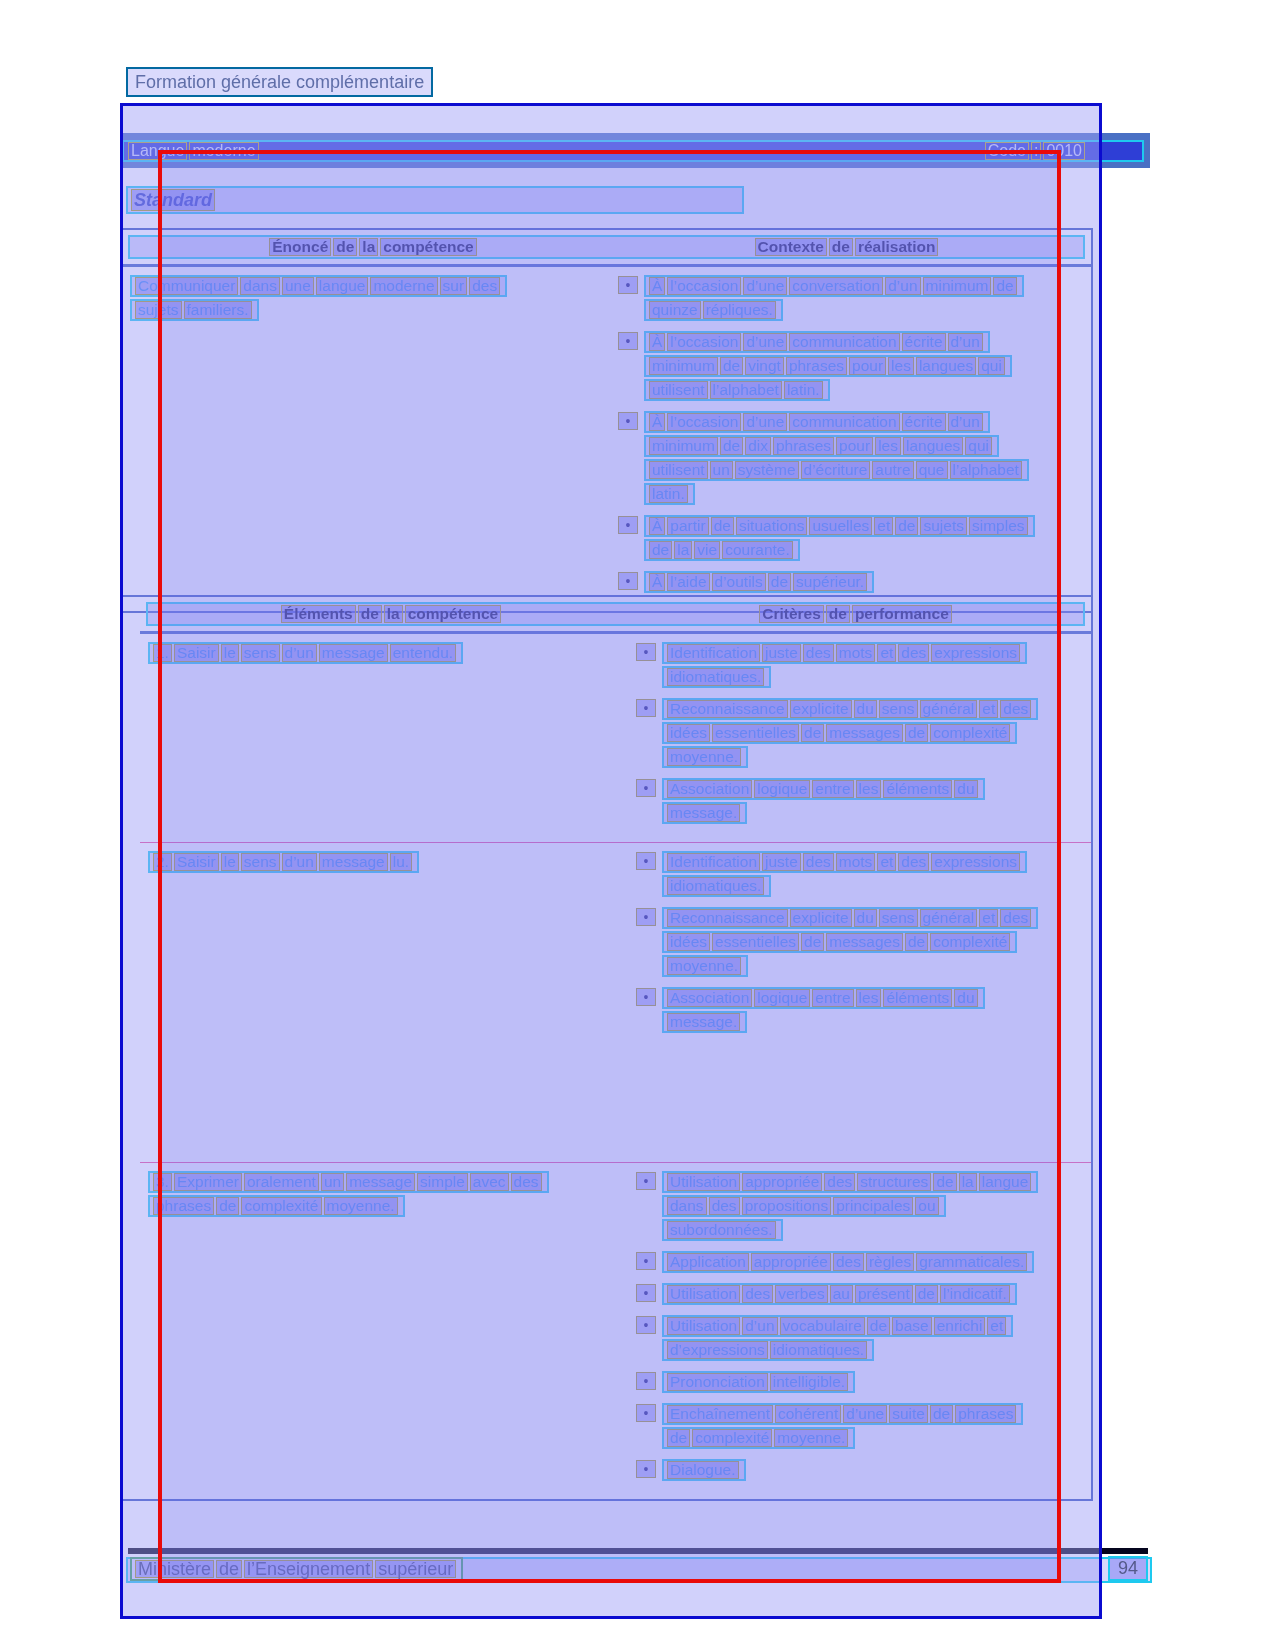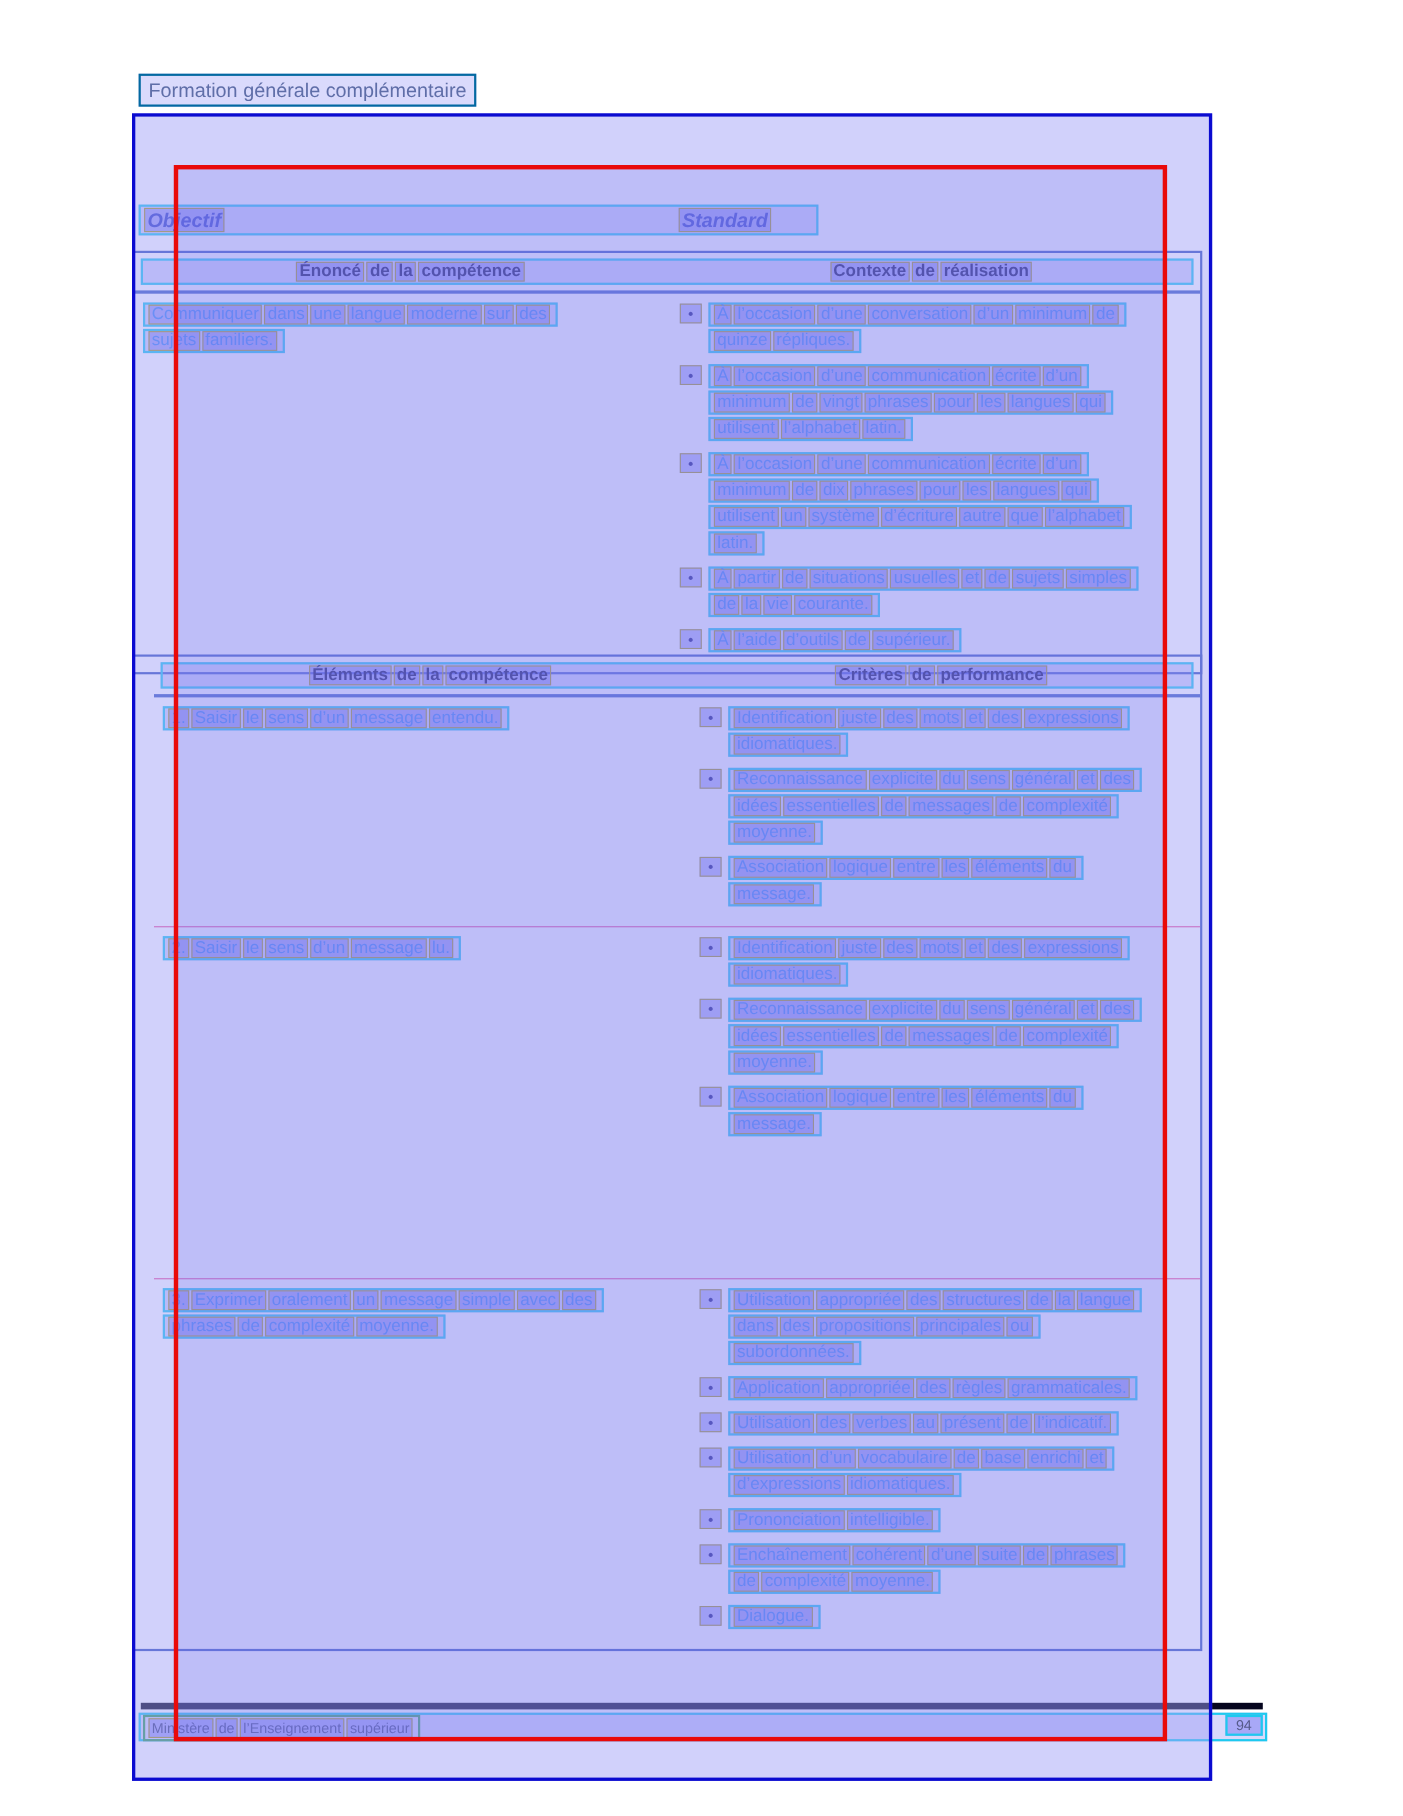--- a/index.html
+++ b/index.html
@@ -52,44 +52,49 @@
   .bullet-item{display:flex;margin:0 0 8px 0;}
   .bullet-dot{flex:0 0 20px;height:18px;margin:1px 6px 0 0;text-align:center;
               color:#15157e;font-size:14px;line-height:16px;border:1px solid #a8961f;
               background:rgba(84,84,232,.42);box-sizing:border-box;}
   .bullet-text .ln{margin-bottom:2px;}
 
   
   #footer-rule{position:absolute;left:128px;top:1548px;width:1020px;height:6px;background:#05051e;}
   #footer-line{position:absolute;left:126px;top:1557px;width:1026px;height:26px;
                border:2px solid #1ec9ef;background:rgba(130,130,243,.30);
-               display:flex;justify-content:space-between;align-items:flex-start;
-               box-sizing:border-box;font-size:13px;color:#3a4183;}
+               display:flex;justify-content:space-between;align-items:flex-end;
+               box-sizing:border-box;font-size:18px;color:#3a4183;}
   #footer-text{display:inline-flex;border:2px solid #35a05c;padding:1px 3px;margin-left:2px;}
   #page-num{border:2px solid #1ec9ef;background:rgba(120,120,243,.5);
             padding:0 8px;margin-right:2px;color:#555a8a;}
 
   
   #overlay-blue{position:absolute;left:120px;top:103px;width:976px;height:1510px;
                 background:rgba(158,158,247,.48);border:3px solid #0b0bd0;
                 z-index:40;pointer-events:none;}
   #overlay-red{position:absolute;left:158px;top:150px;width:895px;height:1425px;
                background:rgba(95,95,238,.16);border:4px solid #e90a0a;
                z-index:41;pointer-events:none;}
 </style>
 </head>
 <body>
 
 <div id="canvas">
 
   <div id="title-line">Formation générale complémentaire</div>
 
+  <div id="band">
+    <div id="band-strip" class="bstrip">
+        <div class="pl"><span class="w">Langue</span><span class="w">moderne</span></div>
+        <div class="pr"><span class="w">Code</span><span class="w">:</span><span class="w">0010</span></div>
+      </div>
+  </div>
 
   <div id="heads-strip" class="strip">
-      <div class="pl"><span class="w">Objectif</span></div>
       <div class="pr"><span class="w">Standard</span></div>
     </div>
 
   <div id="table1" class="ann-table">
       <div class="thead">
         <div class="strip">
           <div class="pl"><span class="w">Énoncé</span><span class="w">de</span><span class="w">la</span><span class="w">compétence</span></div>
           <div class="pr"><span class="w">Contexte</span><span class="w">de</span><span class="w">réalisation</span></div>
         </div>
       </div>

